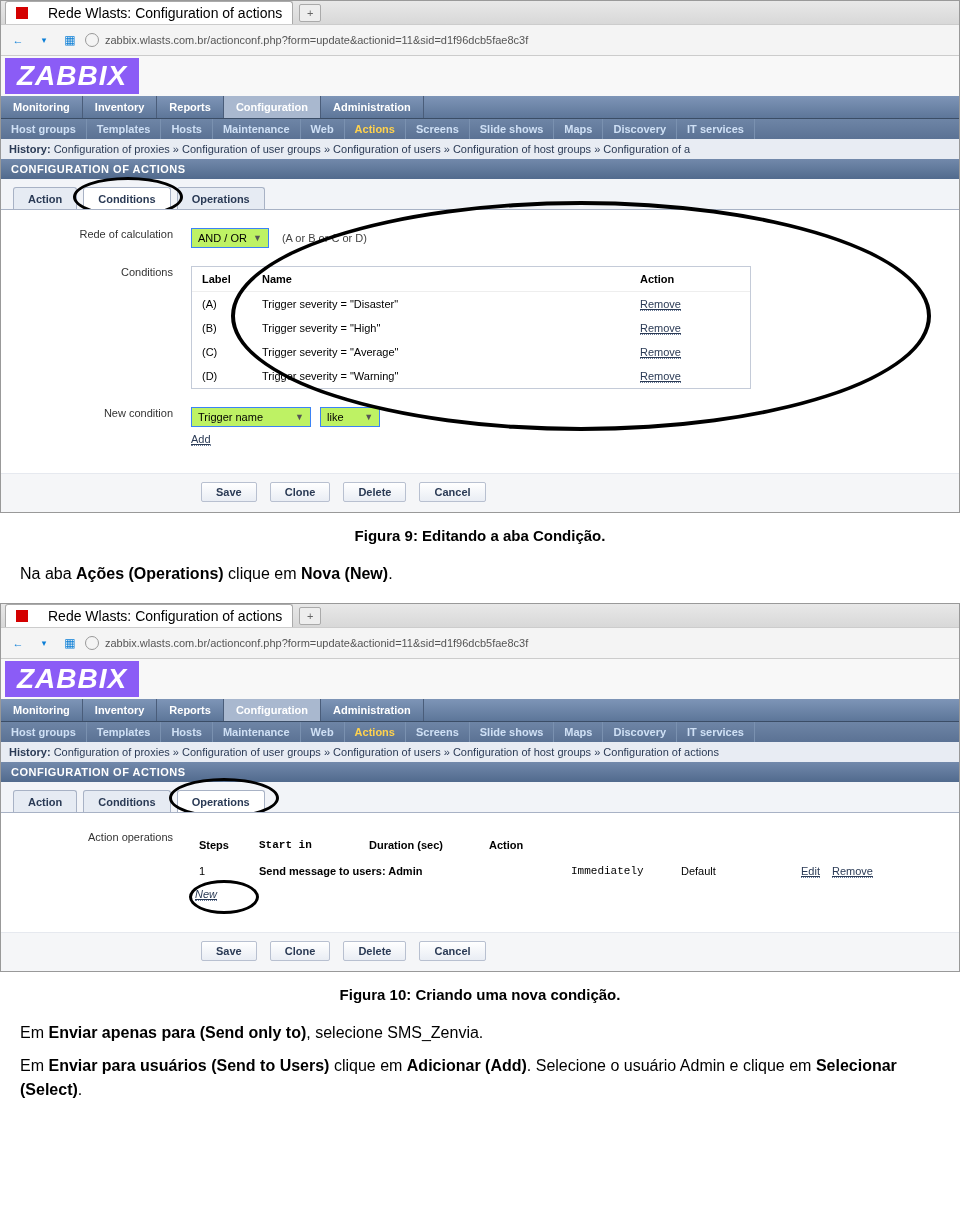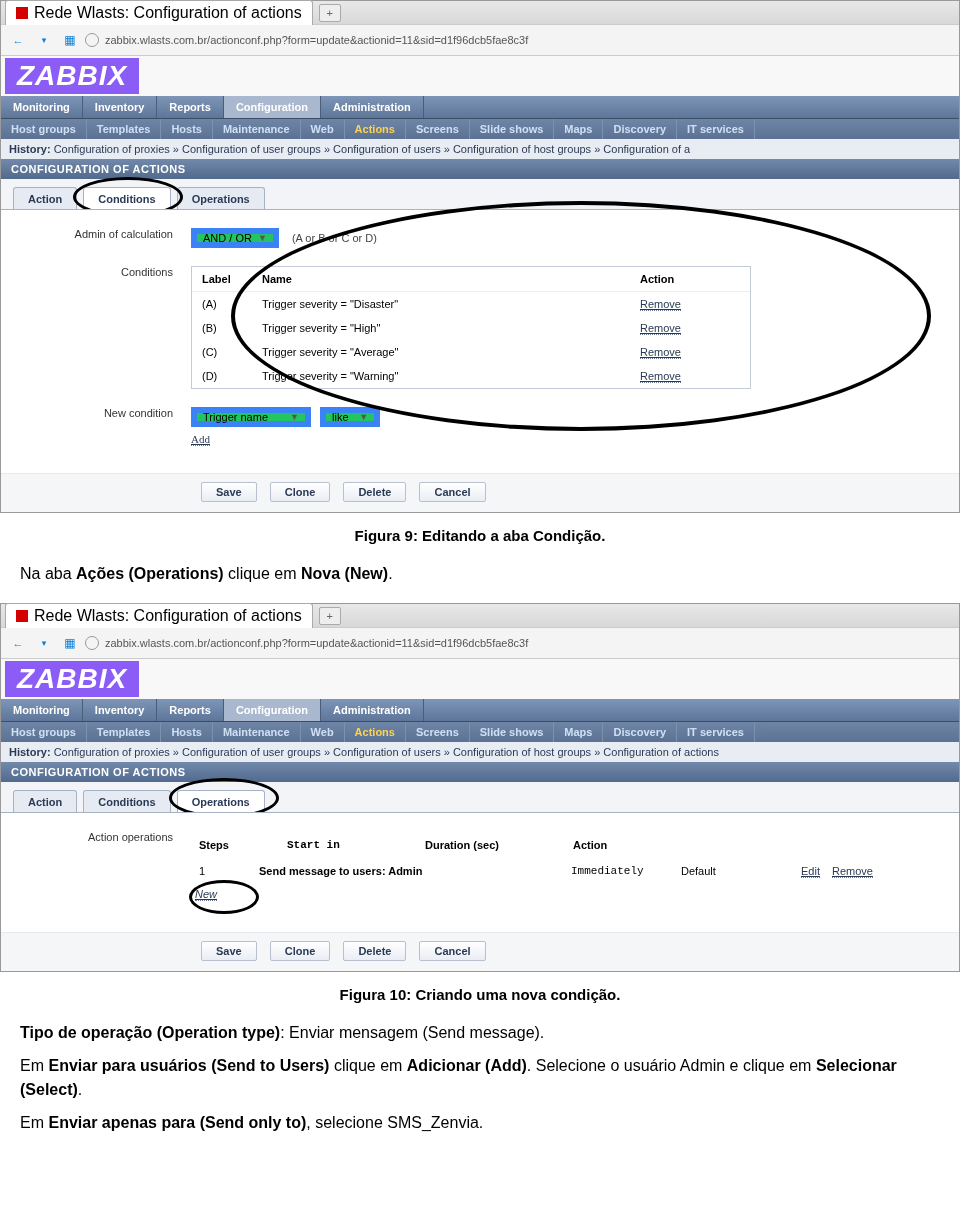--- a/index.html
+++ b/index.html
@@ -1,19 +1,19 @@
 <!DOCTYPE html>
 <html><head>
 <meta charset="utf-8">
 <style>
   * { box-sizing: border-box; margin: 0; padding: 0; }
   body { font-family: Verdana, Arial, sans-serif; font-size: 11px; background: #fff; width: 960px; }
   .screenshot { border: 1px solid #999; background: #f8f8f8; margin-bottom: 6px; }
   .browser-tabbar { background: linear-gradient(#e8e8e8,#d8d8d8); border-bottom:1px solid #ccc; display:flex; align-items:center; height:24px; padding:2px 4px; }
-  .tab { background:#fff; border:1px solid #aaa; border-bottom:none; padding:3px 10px; font-size:16px; display:flex; align-items:center; gap:6px; border-radius:3px 3px 0 0;}
+  .tab { background:#fff; border:1px solid #aaa; border-bottom:none; padding:3px 10px; font-size:14px; display:flex; align-items:center; gap:20px; border-radius:3px 3px 0 0;}
   .favicon { width:12px; height:12px; background:#d40000; display:inline-block;}
   .newtab { width:22px; height:18px; border:1px solid #aaa; background:#eee; margin-left:6px; text-align:center; line-height:16px; color:#666; border-radius:2px;}
   .browser-toolbar { display:flex; align-items:center; padding:4px 6px; background:#f4f4f4; border-bottom:1px solid #ccc; gap:4px;}
   .nav-btn { width:22px; height:22px; border:1px solid transparent; display:flex; align-items:center; justify-content:center; color:#0a7ed6; border-radius:3px;}
   .urlbox { flex:1; display:flex; align-items:center; gap:6px; color:#555; font-size:11px;}
   .globe { width:14px; height:14px; border:1px solid #999; border-radius:50%; display:inline-block;}
   .zabbix-logo { background:#8b5cf6; color:#fff; font-weight:bold; font-style:italic; font-size:28px; padding:2px 12px; display:inline-block; letter-spacing:1px; margin:2px 0 2px 4px;}
   .mainnav { background: linear-gradient(#7e95b7,#5d7699); color:#fff; display:flex; font-weight:bold; font-size:11px; }
   .mainnav .item { padding:5px 12px; border-right:1px solid #4a5d7a; }
   .mainnav .item.active { background:#a9b8cf; color:#fff;}
@@ -23,37 +23,37 @@
   .history { background:#e8ecf3; color:#2a3a55; padding:4px 8px; font-size:11px;}
   .history b { font-weight:bold; }
   .sectionbar { background: linear-gradient(#7289ab,#516a8d); color:#fff; font-weight:bold; padding:4px 10px; font-size:11px; letter-spacing:.5px;}
   .tabsrow { background:#f2f4f8; padding:8px 10px 0 12px; display:flex; gap:6px; position:relative;}
   .ztab { background:#fff; border:1px solid #a8b2c5; border-bottom:none; padding:5px 14px 4px; border-radius:3px 3px 0 0; color:#2a3a55; font-weight:bold; font-size:11px;}
   .ztab.inactive { background:#e6ebf3;}
   .formarea { background:#fff; border-top:1px solid #a8b2c5; padding:18px 22px 10px 200px; position:relative; min-height:10px;}
   .form-row { display:flex; align-items:flex-start; margin-bottom:18px; }
   .form-label { width:170px; text-align:right; margin-left:-180px; padding-right:18px; color:#333; font-size:11px;}
   .form-val { flex:1; }
-  select, .selbox { border:6px solid #3b82f6; background:#22c55e; font-size:11px; padding:1px 4px; height:20px;}
+  select, .selbox { border:1px solid #3b82f6; background:#bef264; font-size:11px; padding:1px 4px; height:20px;}
   .selbox { display:inline-flex; align-items:center; gap:6px; min-width:70px; padding:0 6px; height:20px; justify-content:space-between;}
   .selbox .arrow { font-size:9px; color:#555;}
   .condtable { border:1px solid #c4cbd8; width:560px; }
   .condtable .hdr { display:flex; font-weight:bold; padding:6px 10px; background:#fff; border-bottom:1px solid #eee;}
   .condtable .hdr .c1 { width:60px;}
   .condtable .hdr .c2 { flex:1;}
   .condtable .hdr .c3 { width:100px;}
   .condtable .row { display:flex; padding:6px 10px; font-size:11px;}
   .condtable .row .c1 { width:60px;}
   .condtable .row .c2 { flex:1;}
   .condtable .row .c3 { width:100px;}
   .linklike { color:#2a3a55; text-decoration:underline; border-bottom:1px dotted #6a7a95;}
   .btnrow { background:#f5f6f8; padding:8px 38px 10px 200px; border-top:1px solid #e6e9ef;}
   .btn { display:inline-block; border:1px solid #b8c0d0; background:linear-gradient(#fff,#e9edf4); padding:3px 14px; border-radius:2px; color:#2a3a55; font-weight:bold; font-size:11px; margin-right:10px;}
   .opstable { width:720px; }
-  .opstable .ohdr { display:flex; font-weight:bold; padding:6px 4px;gap:28px;}
+  .opstable .ohdr { display:flex; font-weight:bold; padding:6px 4px;}
   .opstable .ohdr div, .opstable .orow div { padding:2px 4px; }
   .oc1{width:60px;} .oc2{flex:1;} .oc3{width:110px;font-family:Liberation Mono, monospace;} .oc4{width:120px;} .oc5{width:110px; display:flex; gap:12px;}
   .opstable .orow { display:flex; padding:4px 4px; font-size:11px;}
   .opstable .newlnk { padding:4px 4px;font-style:italic; }
   .caption { text-align:center; font-weight:bold; font-family: Arial, sans-serif; font-size:15px; margin:14px 0 18px;}
   .bodytext { font-family: Arial, sans-serif; font-size:16px; line-height:1.45; margin:10px 20px 18px;}
   .bodytext p { margin-bottom:10px;}
   .circle { position:absolute; border:3px solid #000; border-radius:50%; pointer-events:none;}
   .relbox { position:relative; }
   .formula { margin-left:10px; color:#444; font-size:11px;}
@@ -111,21 +111,21 @@
     <div class="tabsrow">
       <div class="ztab inactive">Action</div>
       <div class="ztab">Conditions</div>
       <div class="ztab inactive">Operations</div>
     </div>
 
     <div class="circle" style="left:72px; top:-2px; width:110px; height:40px;"></div>
 
     <div class="formarea">
       <div class="form-row">
-        <div class="form-label">Admin of calculation</div>
+        <div class="form-label">Rede of calculation</div>
         <div class="form-val">
           <span class="selbox">
             <span>AND / OR</span>
             <span class="arrow">▼</span>
           </span>
           <span class="formula">(A or B or C or D)</span>
         </div>
       </div>
       <div class="form-row">
         <div class="form-label">Conditions</div>
@@ -163,21 +163,21 @@
         <div class="form-label">New condition</div>
         <div class="form-val">
           <span class="selbox" style="min-width:120px;">
             <span>Trigger name</span>
             <span class="arrow">▼</span>
           </span>
           <span class="selbox" style="min-width:60px; margin-left:6px;">
             <span>like</span>
             <span class="arrow">▼</span>
           </span>
-          <div style="margin-top:6px;font-family:Liberation Serif, serif;">
+          <div style="margin-top:6px;">
             <span class="linklike">Add</span>
           </div>
         </div>
       </div>
     </div>
 
     <div class="circle" style="left:230px; top:22px; width:700px; height:230px; border-width:4px;"></div>
 
     <div class="btnrow">
       <span class="btn">Save</span>
@@ -288,21 +288,18 @@
       <span class="btn">Delete</span>
       <span class="btn">Cancel</span>
     </div>
   </div>
 </div>
 
 <div class="caption">Figura 10: Criando uma nova condição.</div>
 
 <div class="bodytext">
   <p>
-    <b>Tipo de operação (Operation type)</b><span>: Enviar mensagem (Send message).</span>
+    <span>Em </span><b>Enviar apenas para (Send only to)</b><span>, selecione SMS_Zenvia.</span>
   </p>
   <p>
     <span>Em </span><b>Enviar para usuários (Send to Users)</b><span> clique em </span><b>Adicionar (Add)</b><span>. Selecione o usuário Admin e clique em </span><b>Selecionar (Select)</b><span>.</span>
   </p>
-  <p>
-    <span>Em </span><b>Enviar apenas para (Send only to)</b><span>, selecione SMS_Zenvia.</span>
-  </p>
 </div>
 
 </body></html>

